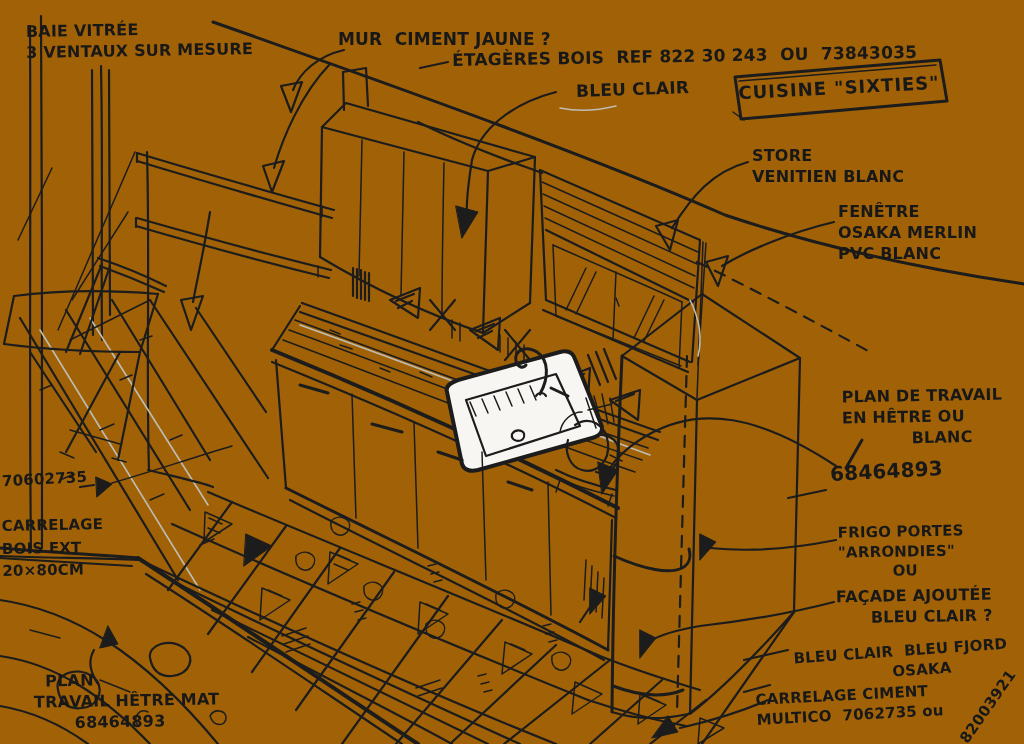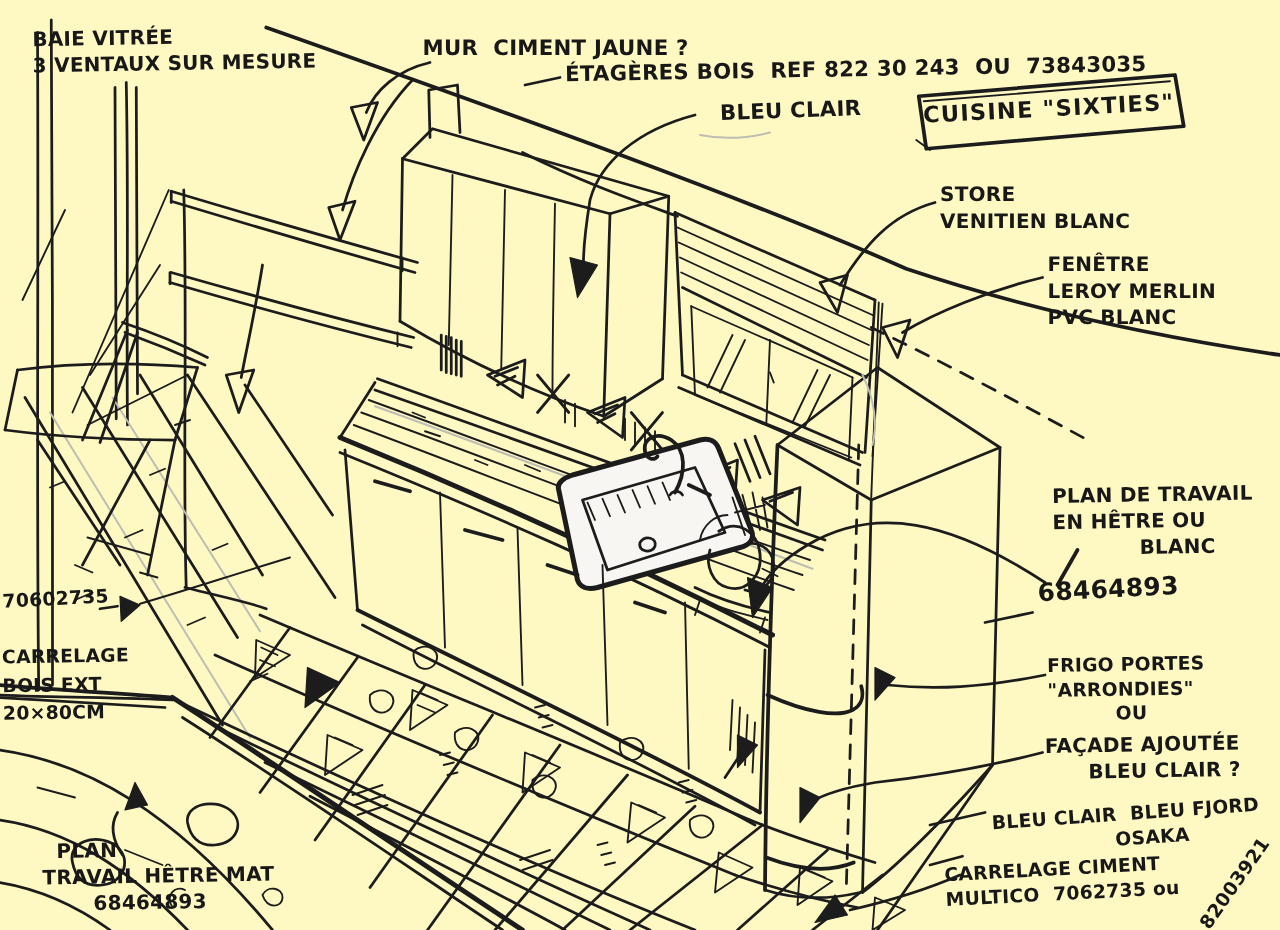--- a/index.html
+++ b/index.html
@@ -1,18 +1,18 @@
 <!DOCTYPE html>
 <html><head>
 <meta charset="utf-8">
 <style>
   html,body{margin:0;padding:0;}
   .sheet{
     position:relative;width:1024px;height:744px;
-    background:#fef9c3;overflow:hidden;
+    background:#a16207;overflow:hidden;
     font-family:"DejaVu Sans",sans-serif;
   }
   svg.sketch{position:absolute;left:0;top:0;width:1024px;height:744px;}
   svg.sketch path, svg.sketch line{
     fill:none;stroke:#1c1c1c;stroke-width:2.2;
     stroke-linecap:round;stroke-linejoin:round;
   }
   svg.sketch .bold{stroke-width:4;}
   svg.sketch .mid{stroke-width:3;}
   svg.sketch .thin{stroke-width:1.5;}
@@ -309,21 +309,21 @@
   <div class="lbl fs17" style="left:576px;top:78px;transform:rotate(-2deg);">BLEU CLAIR</div>
 
   <div class="cuisine-box">
     <span>CUISINE "SIXTIES"</span>
   </div>
 
   <div class="lbl fs16" style="left:752px;top:146px;">STORE
 VENITIEN BLANC</div>
 
   <div class="lbl fs16" style="left:838px;top:202px;">FENÊTRE
-LEROY MERLIN
+OSAKA MERLIN
 PVC BLANC</div>
 
   <div class="lbl fs16" style="left:842px;top:386px;transform:rotate(-1deg);">PLAN DE TRAVAIL
 EN HÊTRE OU
             BLANC</div>
 
   <div class="lbl fs20" style="left:830px;top:458px;transform:rotate(-3deg);">68464893</div>
 
   <div class="lbl fs15" style="left:838px;top:522px;transform:rotate(-1deg);">FRIGO PORTES "ARRONDIES"
           OU</div>

